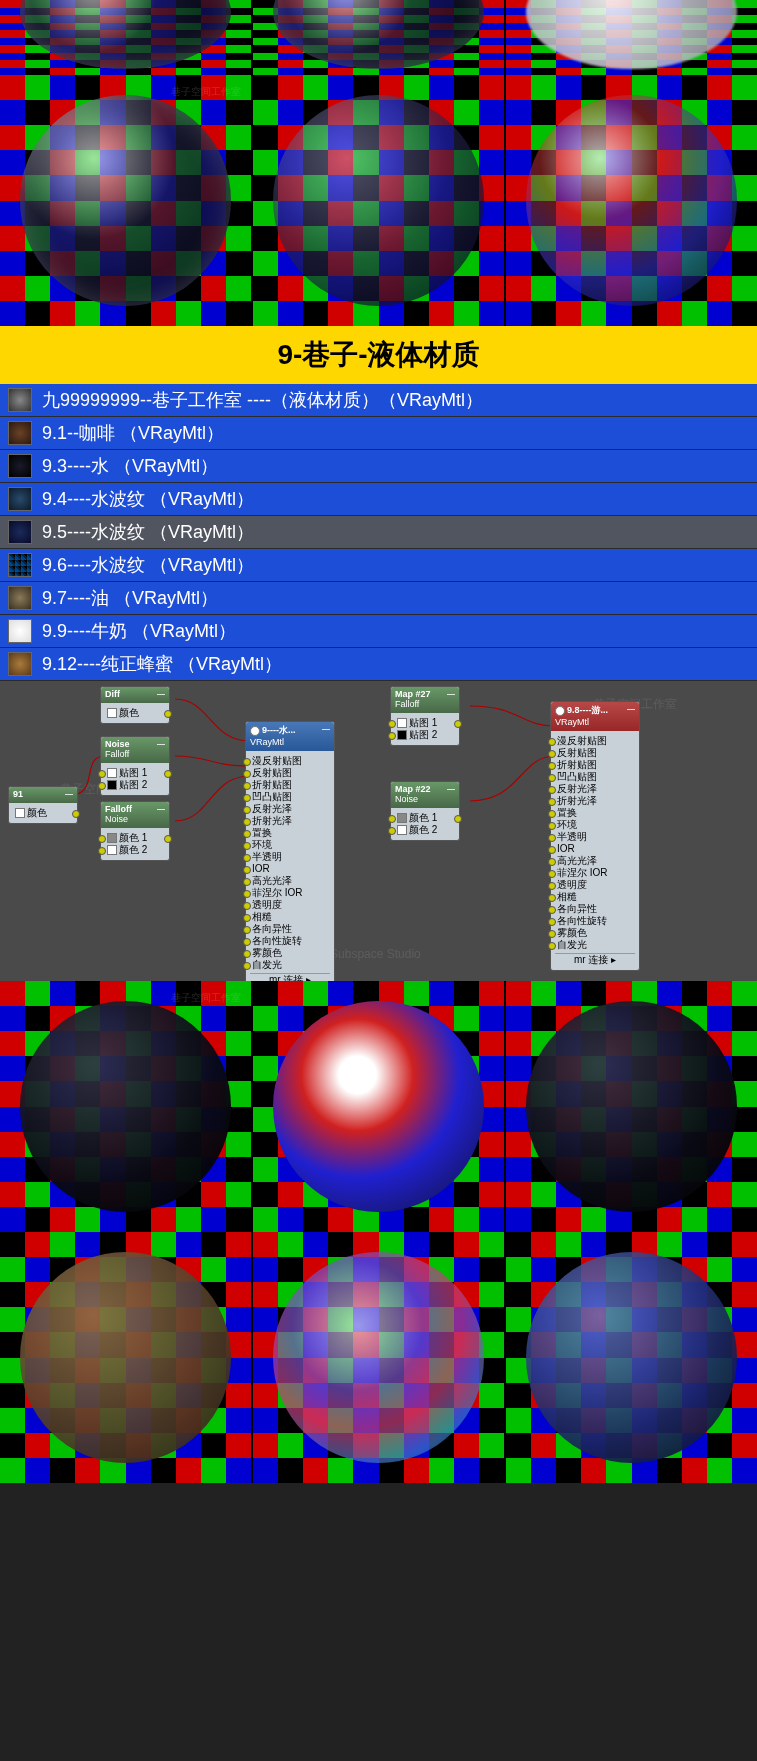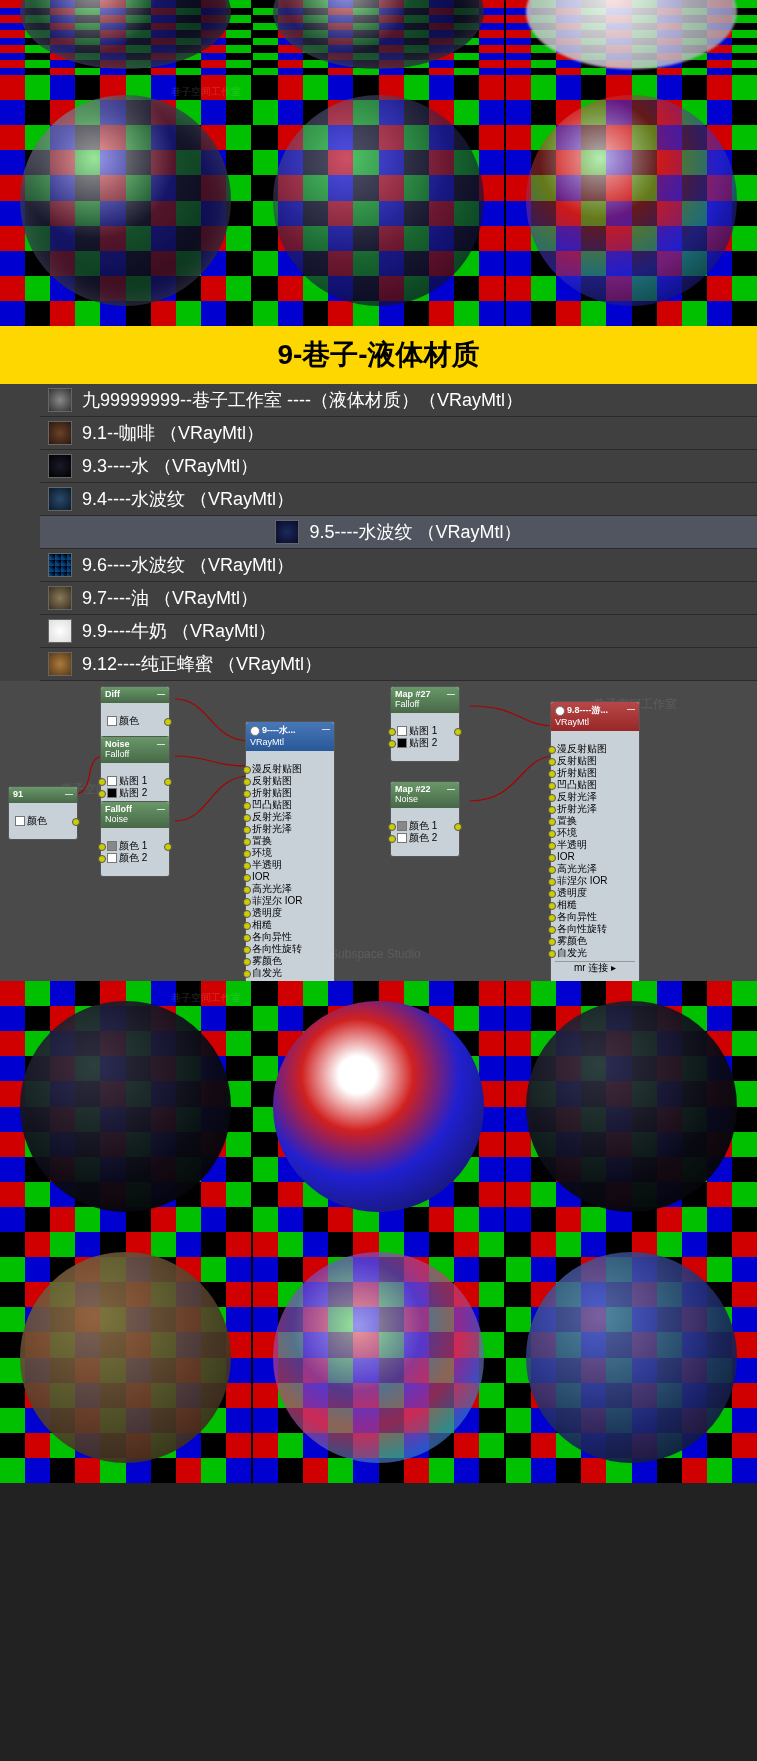--- a/index.html
+++ b/index.html
@@ -50,31 +50,31 @@
   .title-bar {
     background: #ffd700;
     color: #000;
     font-size: 28px;
     font-weight: bold;
     text-align: center;
     padding: 10px 0;
   }
   
   
-  .mat-list { background: #404040; padding-left: 40px; }
+  .mat-list { background: #1d4ed8; }
   .mat-item {
     display: flex;
     align-items: center;
     padding: 4px 8px;
     border-bottom: 1px solid #2a2a2a;
     color: #fff;
     font-size: 18px;
     cursor: pointer;
   }
-  .mat-item.selected { background: #505560; justify-content: center; }
+  .mat-item.selected { background: #505560; }
   .mat-swatch {
     width: 24px; height: 24px;
     margin-right: 10px;
     border: 1px solid #666;
     flex-shrink: 0;
     background-size: cover;
   }
   .sw-header { background: radial-gradient(circle, #888, #333); }
   .sw-coffee { background: radial-gradient(circle, #6b4226, #2a1810); }
   .sw-water1 { background: linear-gradient(45deg,#f00 25%,#0f0 25% 50%,#00f 50% 75%,#000 75%); background-size:8px 8px; }
@@ -108,21 +108,21 @@
   .node-head {
     background: linear-gradient(#689868, #486848);
     color: #fff;
     padding: 2px 18px 4px 4px;
     font-weight: bold;
     border-radius: 3px 3px 0 0;
     position: relative;
     font-size: 9px;
   }
   .node-head .min { position:absolute; right:4px; top:2px; color:#fff; font-size:8px; }
-  .node-body { padding: 12px 4px; }
+  .node-body { padding: 4px 4px; }
   .node-row { padding: 0px 2px; line-height: 12px; white-space: nowrap; position:relative; }
   .node-row.in::before { content:''; position:absolute; left:-7px; top:3px; width:6px; height:6px; background:#cc0; border-radius:50%; border:1px solid #555; }
   .node-row.out::after { content:''; position:absolute; right:-7px; top:3px; width:6px; height:6px; background:#cc0; border-radius:50%; border:1px solid #555; }
   .swatch-mini { display:inline-block; width:10px; height:10px; vertical-align:middle; margin-right:2px; border:1px solid #777; background:#fff; }
   
   svg.wires { position:absolute; inset:0; width:100%; height:100%; pointer-events:none; }
   svg.wires path { stroke:#a00; stroke-width:1.2; fill:none; }
   
   
   .top-row { display:grid; grid-template-columns:repeat(3,1fr); gap:2px; height:75px; background:#000; }

